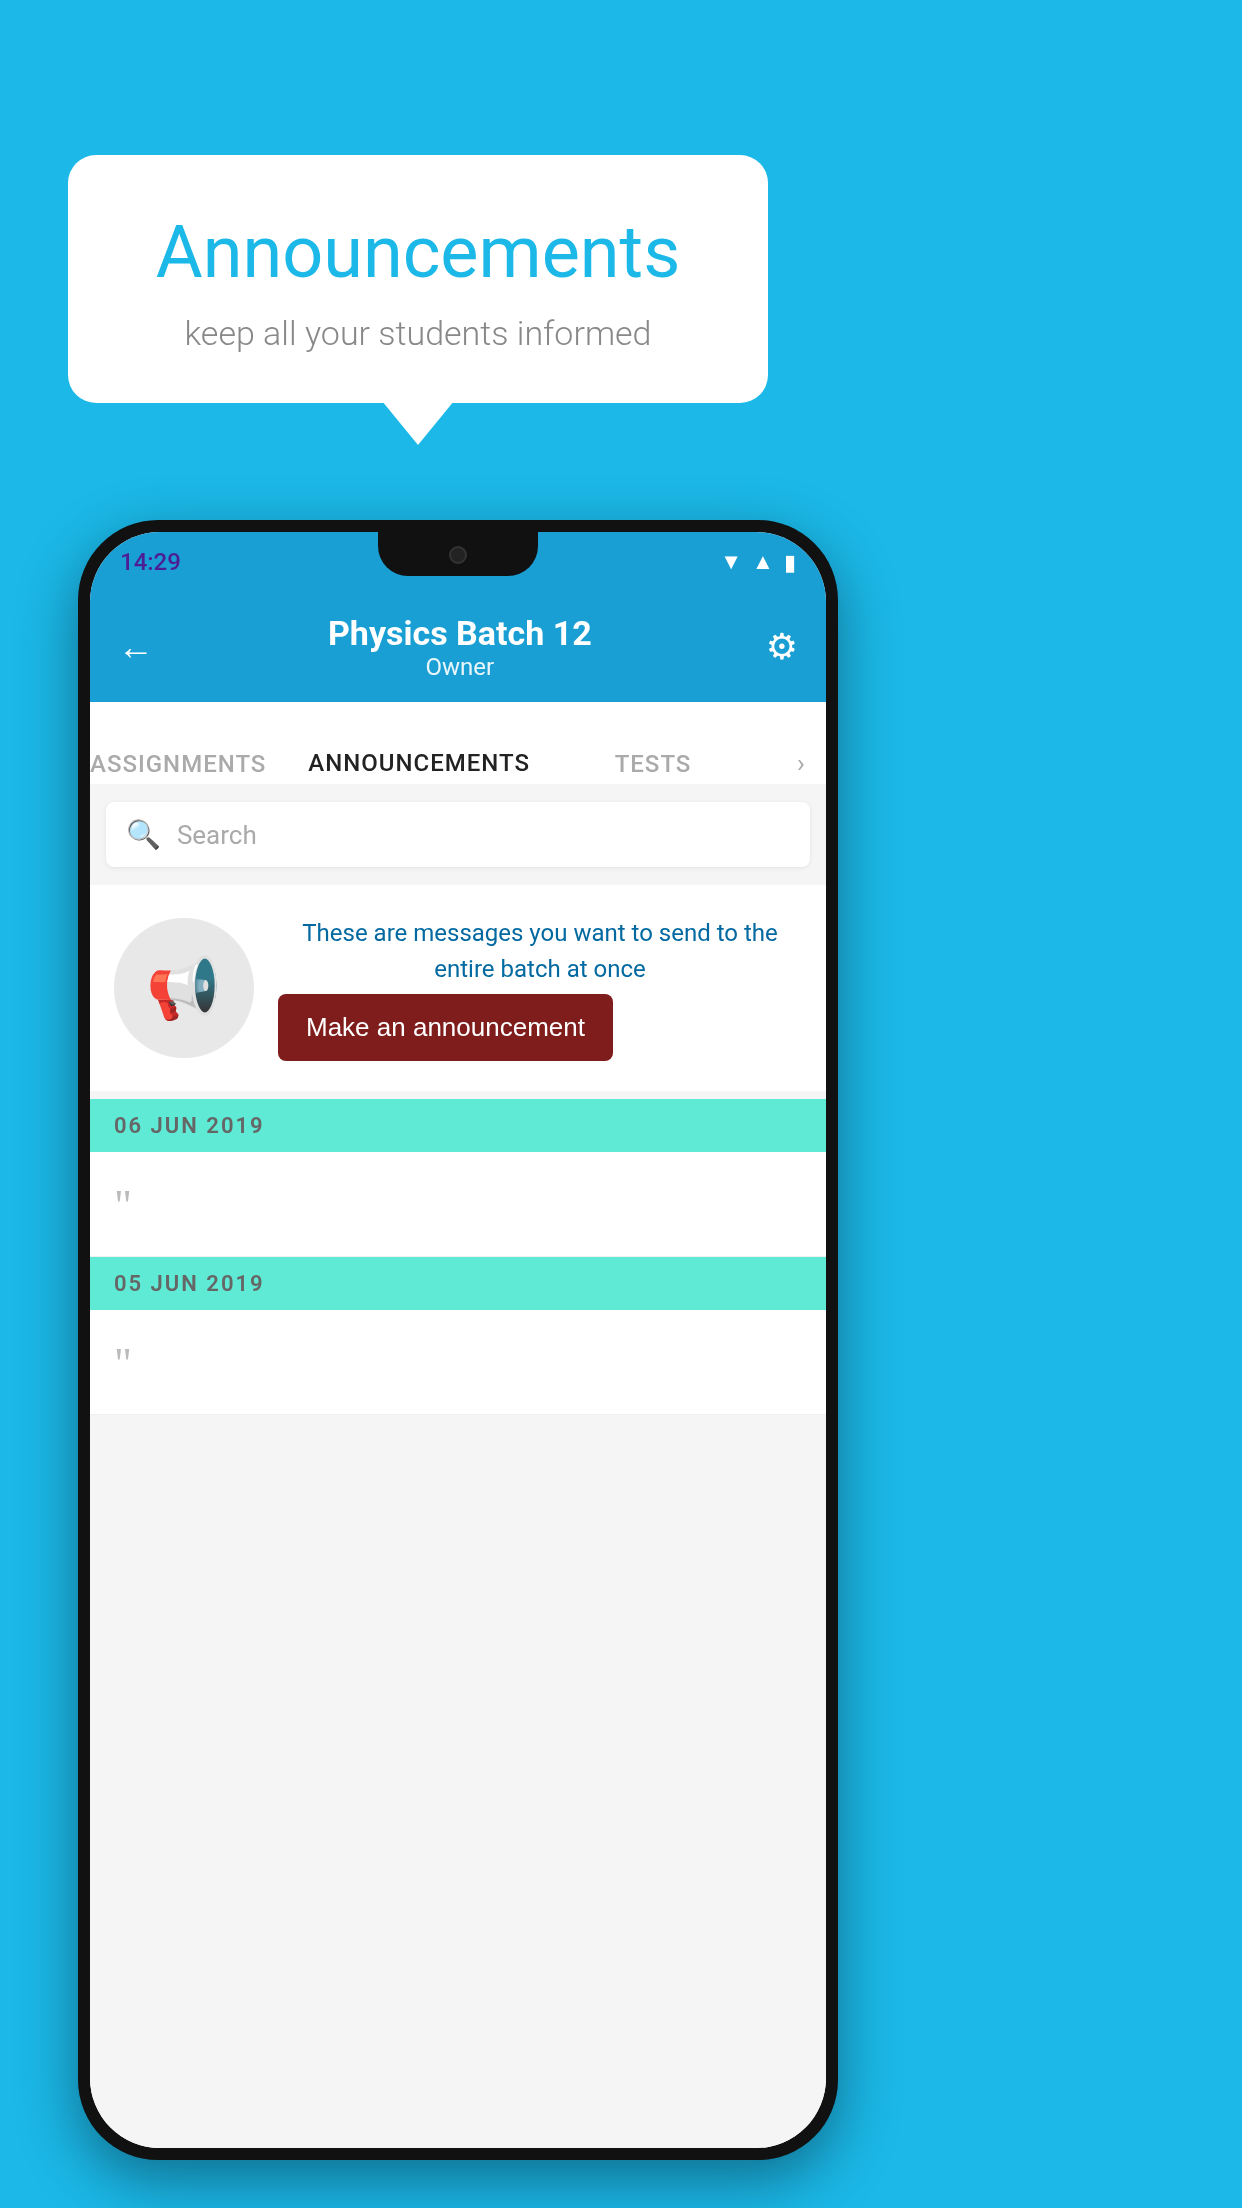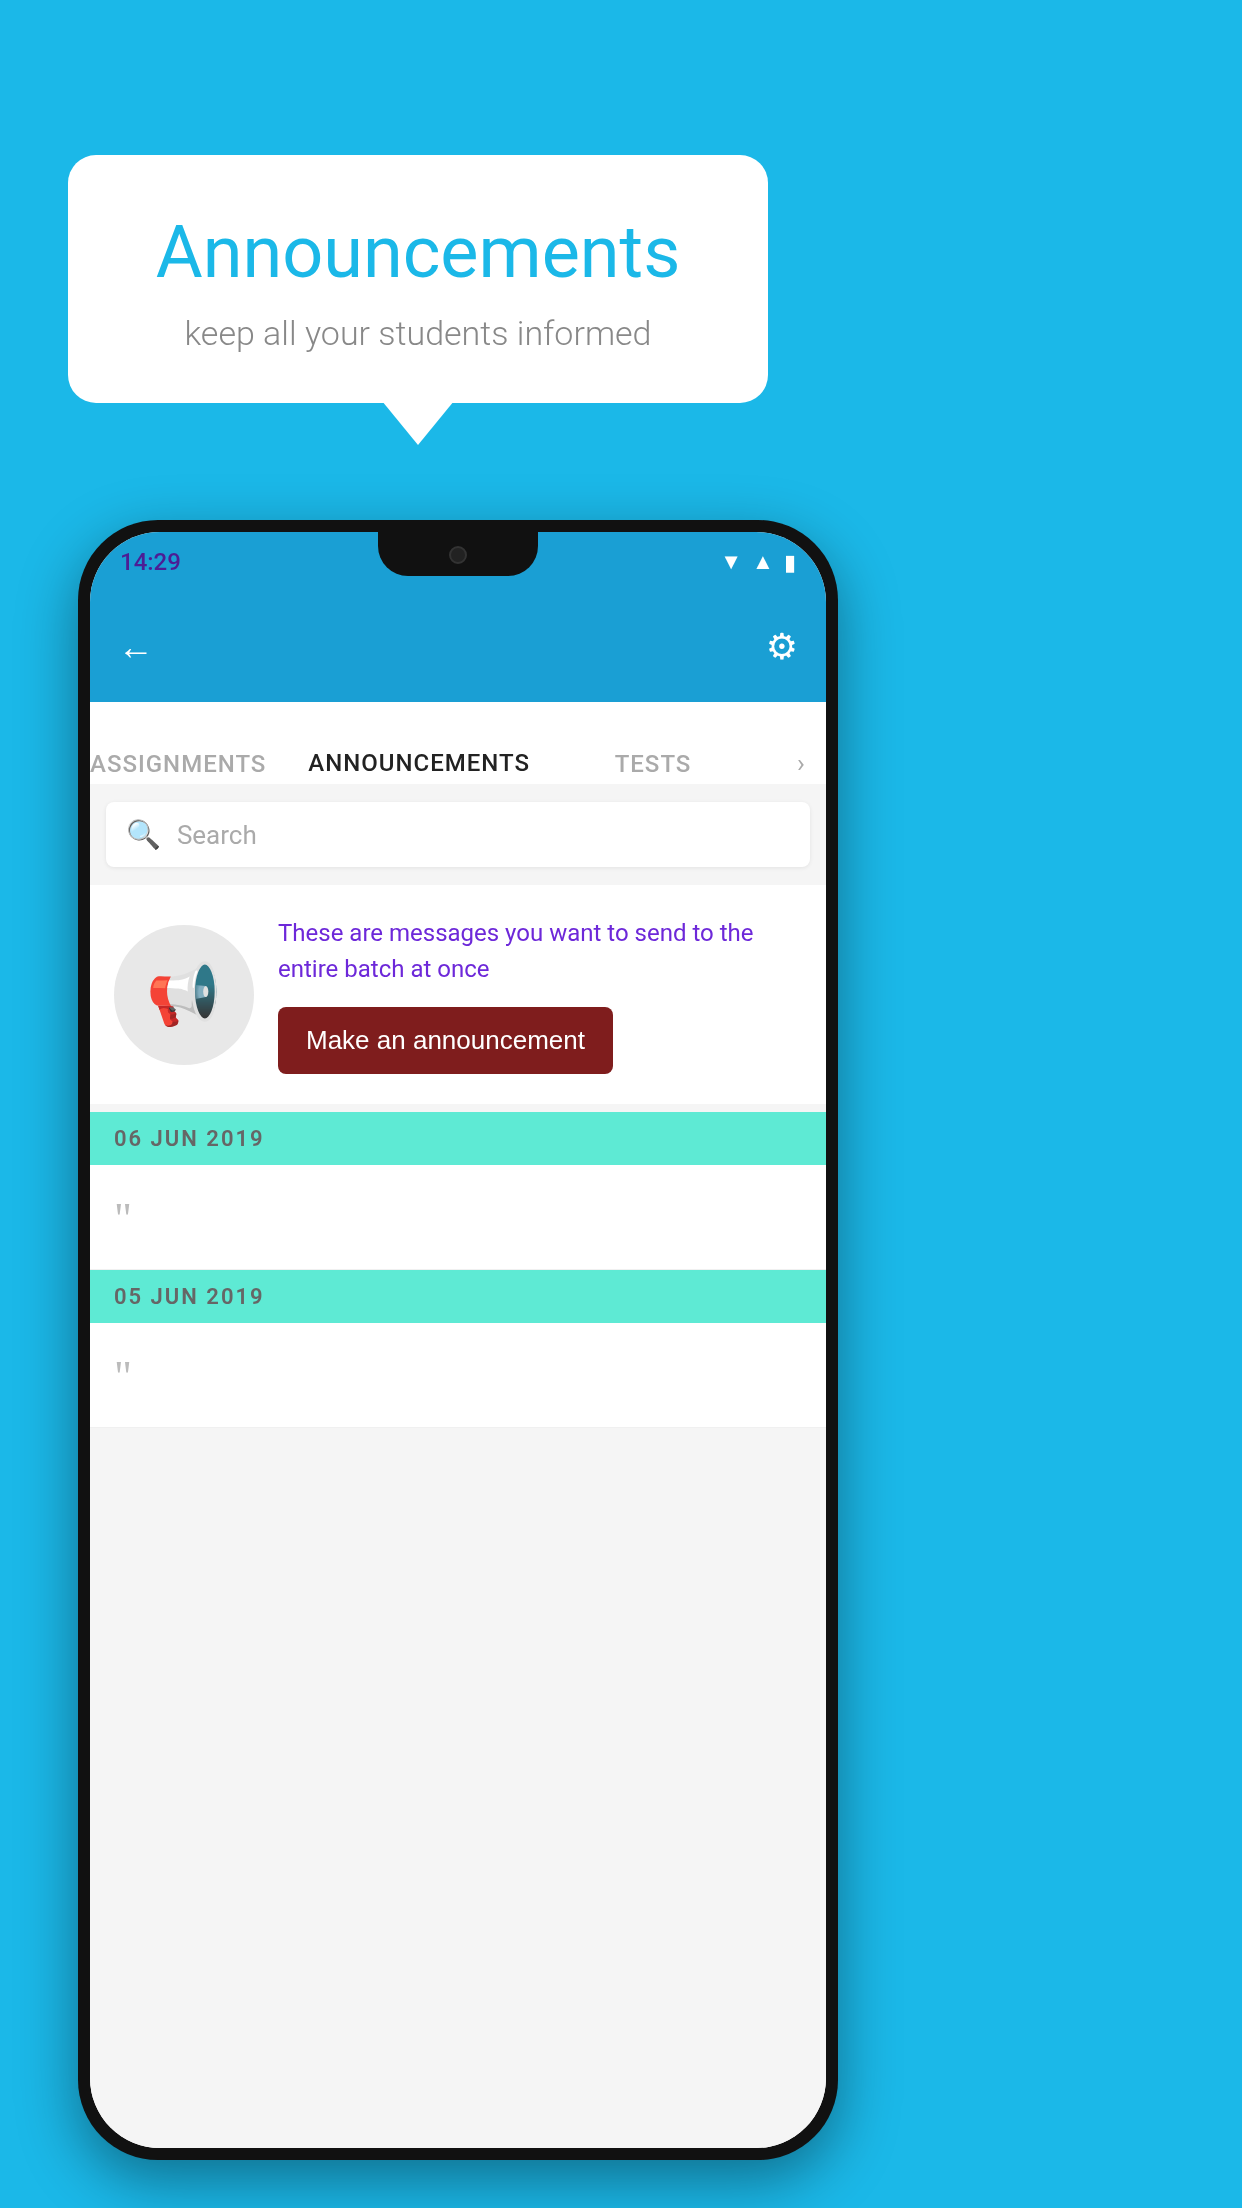--- a/index.html
+++ b/index.html
@@ -251,24 +251,25 @@
       flex-shrink: 0;
     }
     .megaphone-icon {
       font-size: 60px;
       color: #666;
     }
     .promo-content {
       flex: 1;
     }
     .promo-description {
-      color: #6d28d9;
+      color: #0369a1;
       font-size: 24px;
       line-height: 1.5;
-      margin-bottom: 20px;
+      margin-bottom: 7px;
+      text-align: center;
     }
     .make-announcement-btn {
       background: #7f1d1d;
       color: white;
       border: none;
       border-radius: 8px;
       padding: 18px 28px;
       font-size: 26px;
       cursor: pointer;
       font-weight: 500;
@@ -336,20 +337,24 @@
       <span class="status-time">14:29</span>
       <div class="status-icons">
         <span class="wifi-icon">▼</span>
         <span class="signal-icon">▲</span>
         <span class="battery-icon">▮</span>
       </div>
     </div>
 
     <div class="app-bar">
       <span class="back-arrow">←</span>
+      <div class="app-bar-center">
+        <div class="app-bar-title">Physics Batch 12</div>
+        <div class="app-bar-subtitle">Owner</div>
+      </div>
       <span class="gear-icon">⚙</span>
     </div>
 
     <div class="tabs">
       <div class="tab">ASSIGNMENTS</div>
       <div class="tab active">ANNOUNCEMENTS</div>
       <div class="tab">TESTS</div>
       <div class="tab-more">›</div>
     </div>
 

